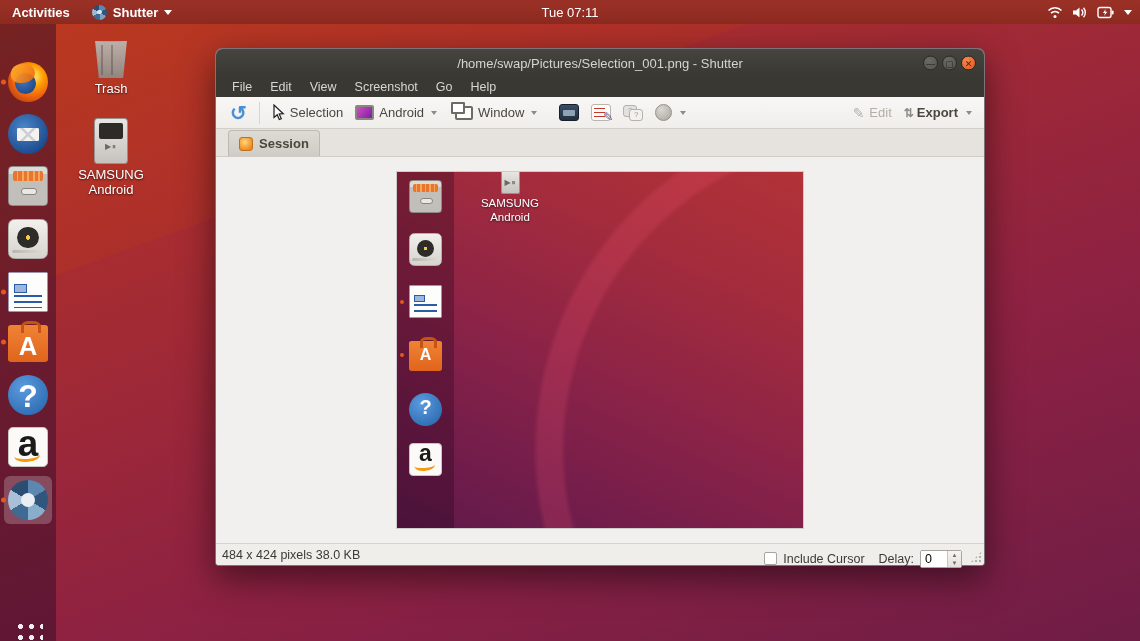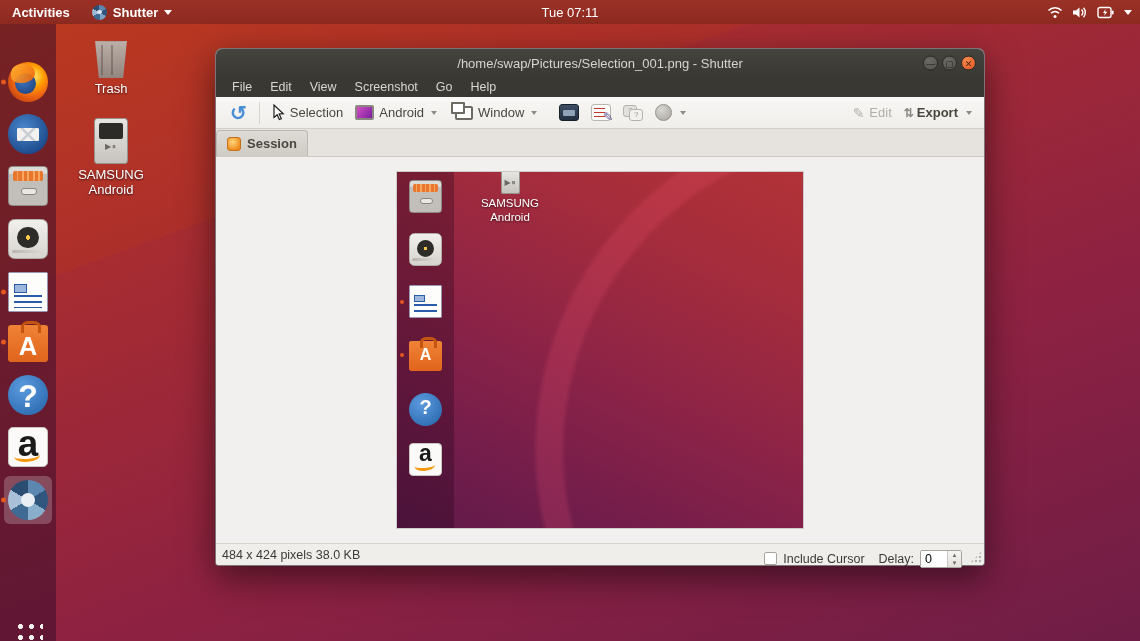--- a/index.html
+++ b/index.html
@@ -168,21 +168,21 @@
   .tip-cap::before, .tip-cap::after { content:"?"; position:absolute; width:12px; height:10px;
     background:#e3e1dd; border:1px solid #b5b2ab; border-radius:3px; font-size:8px; color:#9b978f;
     text-align:center; line-height:10px; }
   .tip-cap::before { left:0; top:1px; } .tip-cap::after { right:0; bottom:0; background:#f2f1ee; }
   .web-cap { border-radius:50%; width:17px; height:17px;
     background:radial-gradient(circle at 35% 30%, #d9d7d2, #a8a59e); border:1px solid #94918a; }
   .pencil-glyph { font-size:14px; color:#b3afa8; }
   .export-glyph { font-size:12px; color:#8e8b84; letter-spacing:-2px; }
 
   .tabbar { height:28px; background:#e6e3df; display:flex; align-items:flex-end;
-    padding-left:0; border-bottom:1px solid #cfccc6; flex:none; }
+    padding-left:12px; border-bottom:1px solid #cfccc6; flex:none; }
   .tab { display:flex; align-items:center; gap:6px; font-size:13px; color:#4a473f;
     padding:4px 10px; border:1px solid #bdb9b2; border-bottom:none;
     border-radius:4px 4px 0 0; height:26px; }
   .tab.inactive { background:linear-gradient(#dedad5,#cfccc6); font-weight:bold; }
   .tab.active { background:#f1f0ee; font-weight:normal; height:28px; margin-bottom:-1px; }
   .session-glyph { width:14px; height:14px; border-radius:3px;
     background:radial-gradient(circle at 40% 35%, #ffd67e, #ef8b1e 75%); border:1px solid #c2701a; }
   .tab-thumb { width:19px; height:14px; border:1px solid #8c8880;
     background:linear-gradient(150deg,#8f2440,#5f1a3c); position:relative; }
   .tab-thumb::before { content:""; position:absolute; left:0; top:0; bottom:0; width:4px;

